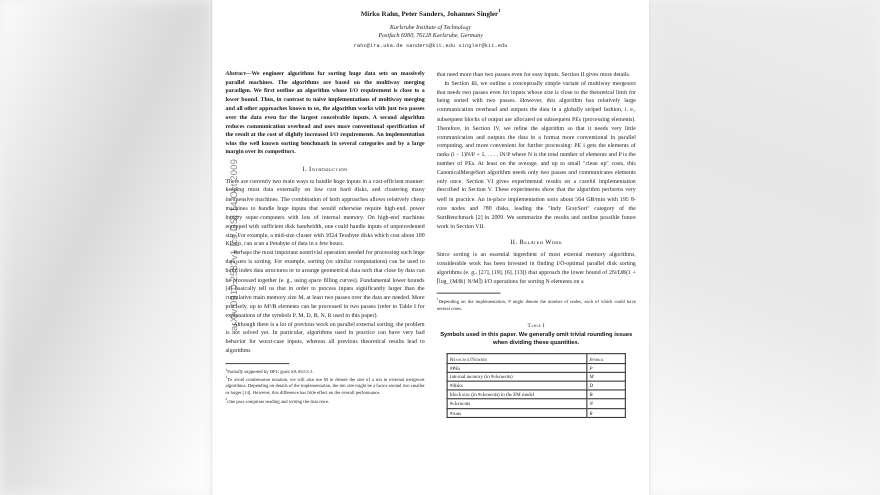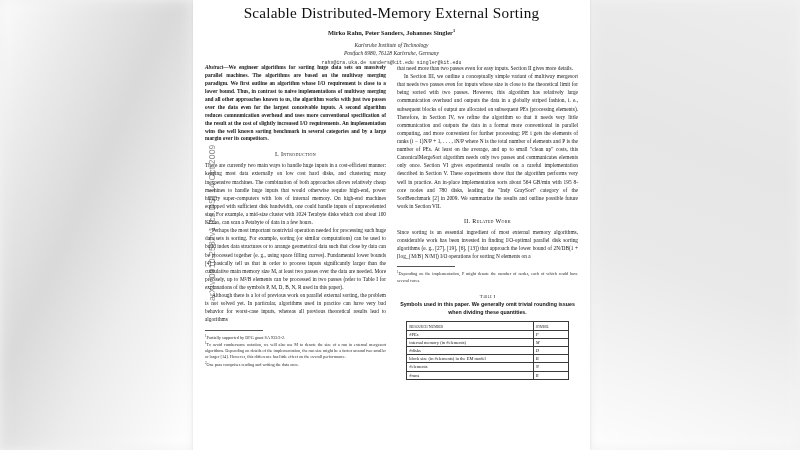--- a/index.html
+++ b/index.html
@@ -194,21 +194,20 @@
 
   <div class="backdrop-left"></div>
   <div class="backdrop-right"></div>
 
   <div class="page">
 
     <div class="arxiv-stamp">arXiv:0910.2582v1  [cs.DS]  14 Oct 2009</div>
 
     <div class="paper">
 
-      <div class="title">Scalable Distributed-Memory External Sorting</div>
 
       <div class="authors">
         <span>Mirko Rahn, Peter Sanders, Johannes Singler</span><sup>1</sup>
       </div>
 
       <div class="affil">
         <div>Karlsruhe Institute of Technology</div>
         <div>Postfach 6980, 76128 Karlsruhe, Germany</div>
       </div>
 

